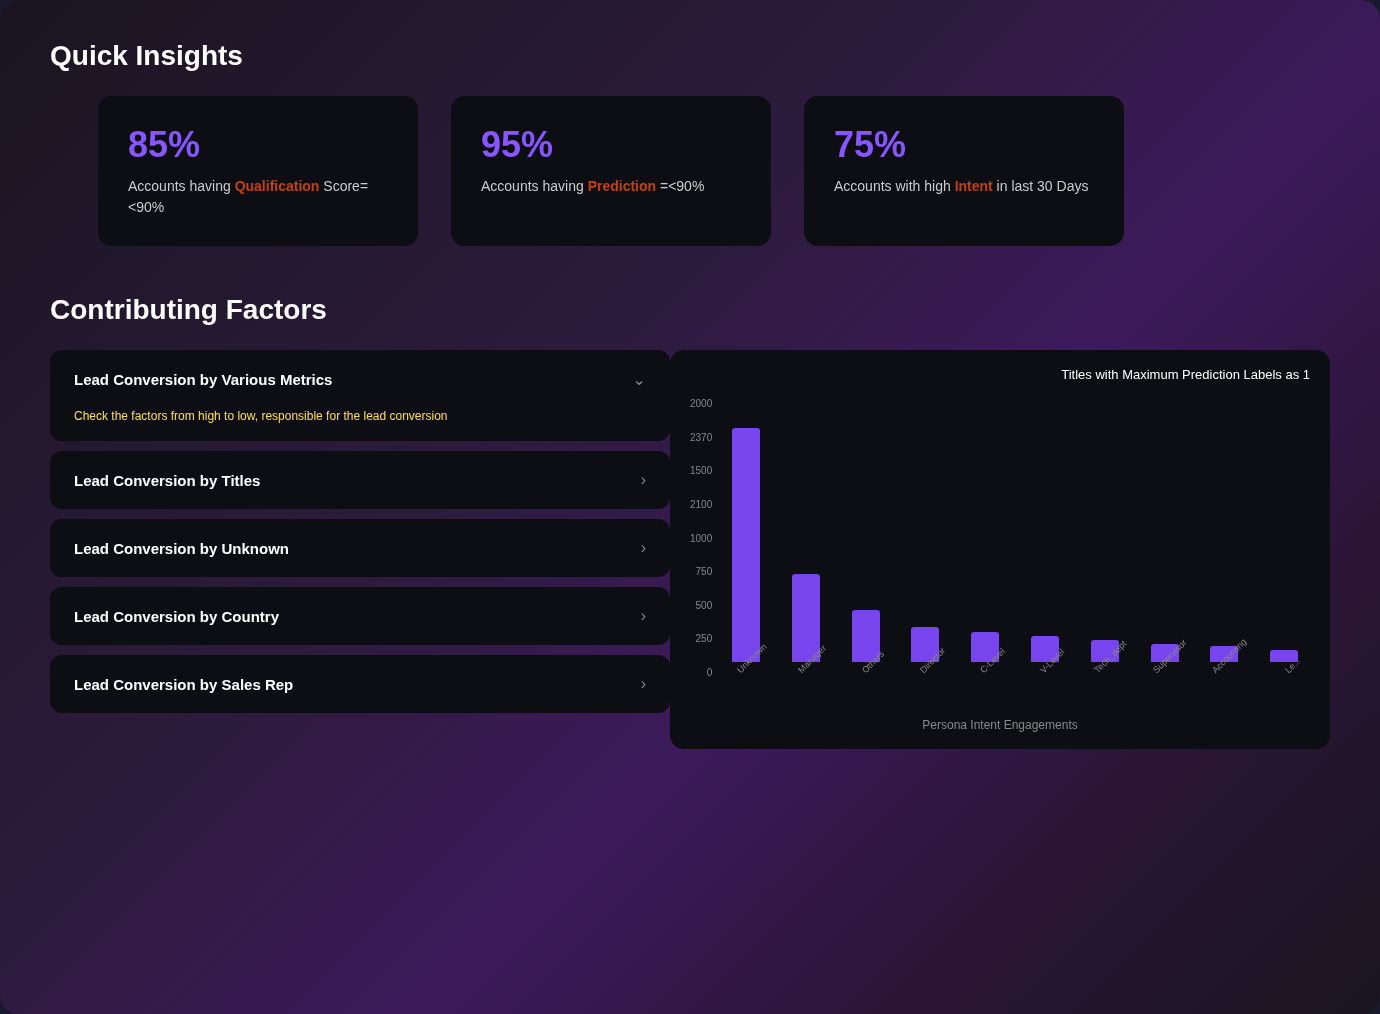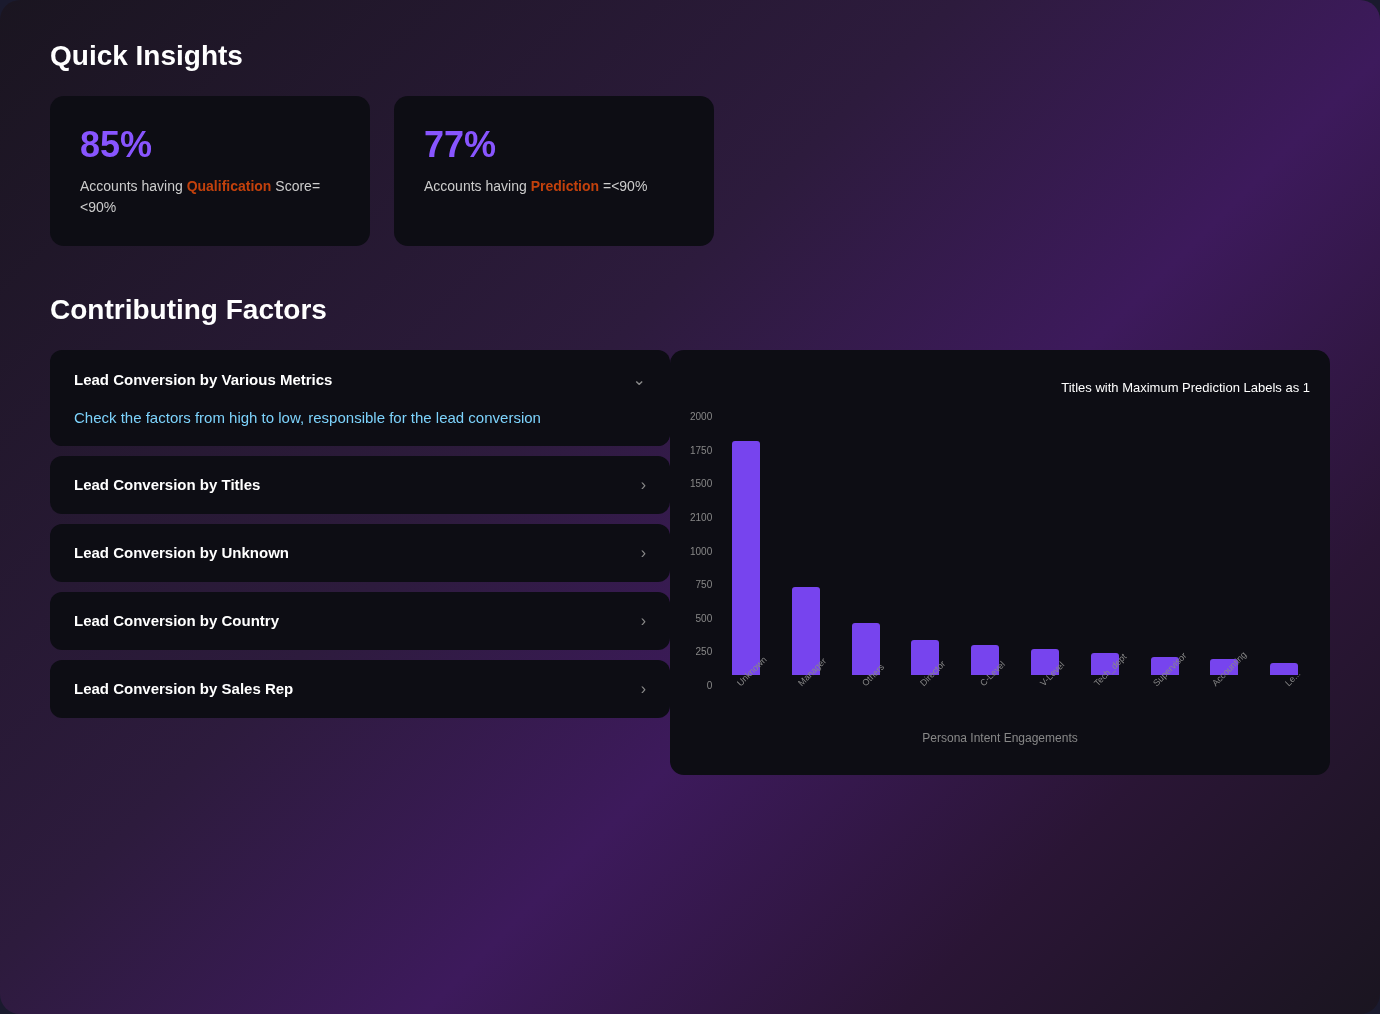--- a/index.html
+++ b/index.html
@@ -25,21 +25,22 @@
       font-size: 28px;
       font-weight: 600;
       margin-bottom: 24px;
     }
     
     .quick-insights {
       margin-bottom: 48px;
     }
     .insights-cards {
       display: flex;
-      gap: 24px;
+      gap: 33px;
+      margin-left: 48px;
     }
     .insight-card {
       background: #0d0d14;
       border-radius: 14px;
       padding: 28px 30px;
       flex: 1;
       max-width: 320px;
     }
     .insight-percent {
       font-size: 36px;
@@ -78,22 +79,22 @@
     .accordion-title {
       color: #ffffff;
       font-size: 15px;
       font-weight: 600;
     }
     .accordion-icon {
       color: #888888;
       font-size: 16px;
     }
     .accordion-content {
-      color: #7dd3fc;
-      font-size: 15px;
+      color: #fde047;
+      font-size: 12px;
       margin-top: 8px;
       line-height: 1.5;
     }
     .accordion-body {
       padding: 0 24px 16px;
       background: #0d0d14;
       border-radius: 0 0 12px 12px;
       margin-top: -10px;
     }
     .accordion-item-wrap {
@@ -103,21 +104,21 @@
     }
     .accordion-item-wrap .accordion-item {
       border-radius: 0;
       background: transparent;
     }
     
     .chart-panel {
       flex: 1;
       background: #0d0d14;
       border-radius: 14px;
-      padding: 30px 20px;
+      padding: 17px 20px;
       display: flex;
       flex-direction: column;
     }
     .chart-title {
       color: #ffffff;
       font-size: 13px;
       text-align: right;
       margin-bottom: 16px;
     }
     .chart-area {
@@ -188,26 +189,32 @@
     <div class="insights-cards">
 
       <div class="insight-card">
         <div class="insight-percent">85%</div>
         <div class="insight-desc">
           Accounts having <strong>Qualification</strong> Score=&lt;90%
         </div>
       </div>
 
       <div class="insight-card">
-        <div class="insight-percent">77%</div>
+        <div class="insight-percent">95%</div>
         <div class="insight-desc">
           Accounts having <strong>Prediction</strong> =&lt;90%
         </div>
       </div>
 
+      <div class="insight-card">
+        <div class="insight-percent">75%</div>
+        <div class="insight-desc">
+          Accounts with high <strong>Intent</strong> in last 30 Days
+        </div>
+      </div>
     </div>
   </div>
 
   <div>
     <h2 class="section-title">Contributing Factors</h2>
     <div class="contributing-factors">
 
       <div class="factors-left">
 
         <div class="accordion-item-wrap">
@@ -248,21 +255,21 @@
           <div class="chart-wrapper">
 
             <div class="y-axis">
               <div class="y-label">0</div>
               <div class="y-label">250</div>
               <div class="y-label">500</div>
               <div class="y-label">750</div>
               <div class="y-label">1000</div>
               <div class="y-label">2100</div>
               <div class="y-label">1500</div>
-              <div class="y-label">1750</div>
+              <div class="y-label">2370</div>
               <div class="y-label">2000</div>
             </div>
 
             <div class="bars-container" id="bars-container">
             <div class="bar-group">
                   <div class="bar" style="height: 234px;"></div>
                   <div class="bar-label">Unknown</div>
                 </div>
                 <div class="bar-group">
                   <div class="bar" style="height: 88px;"></div>

